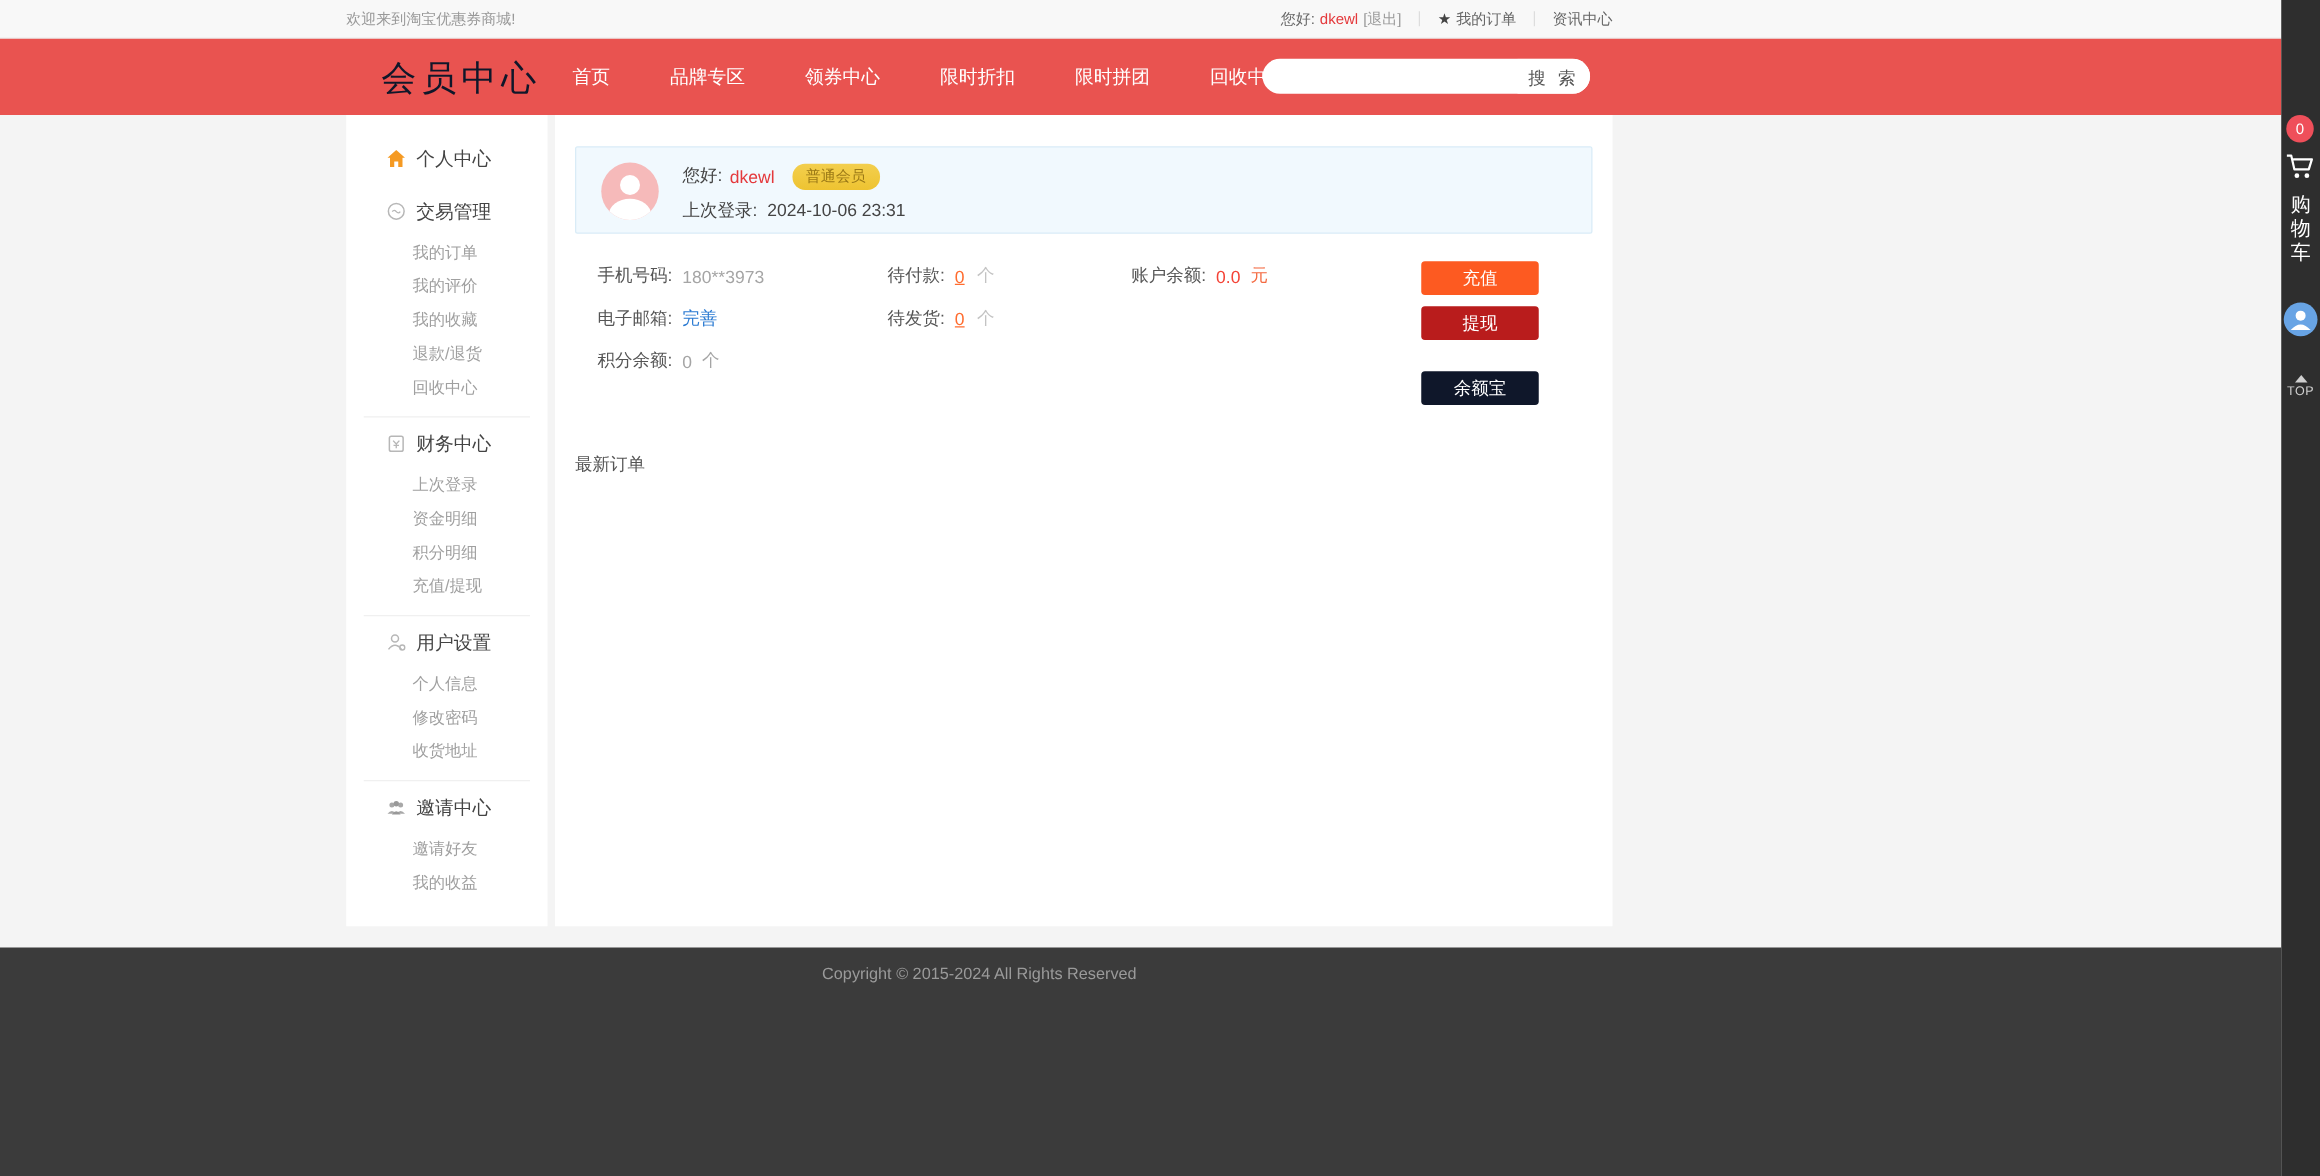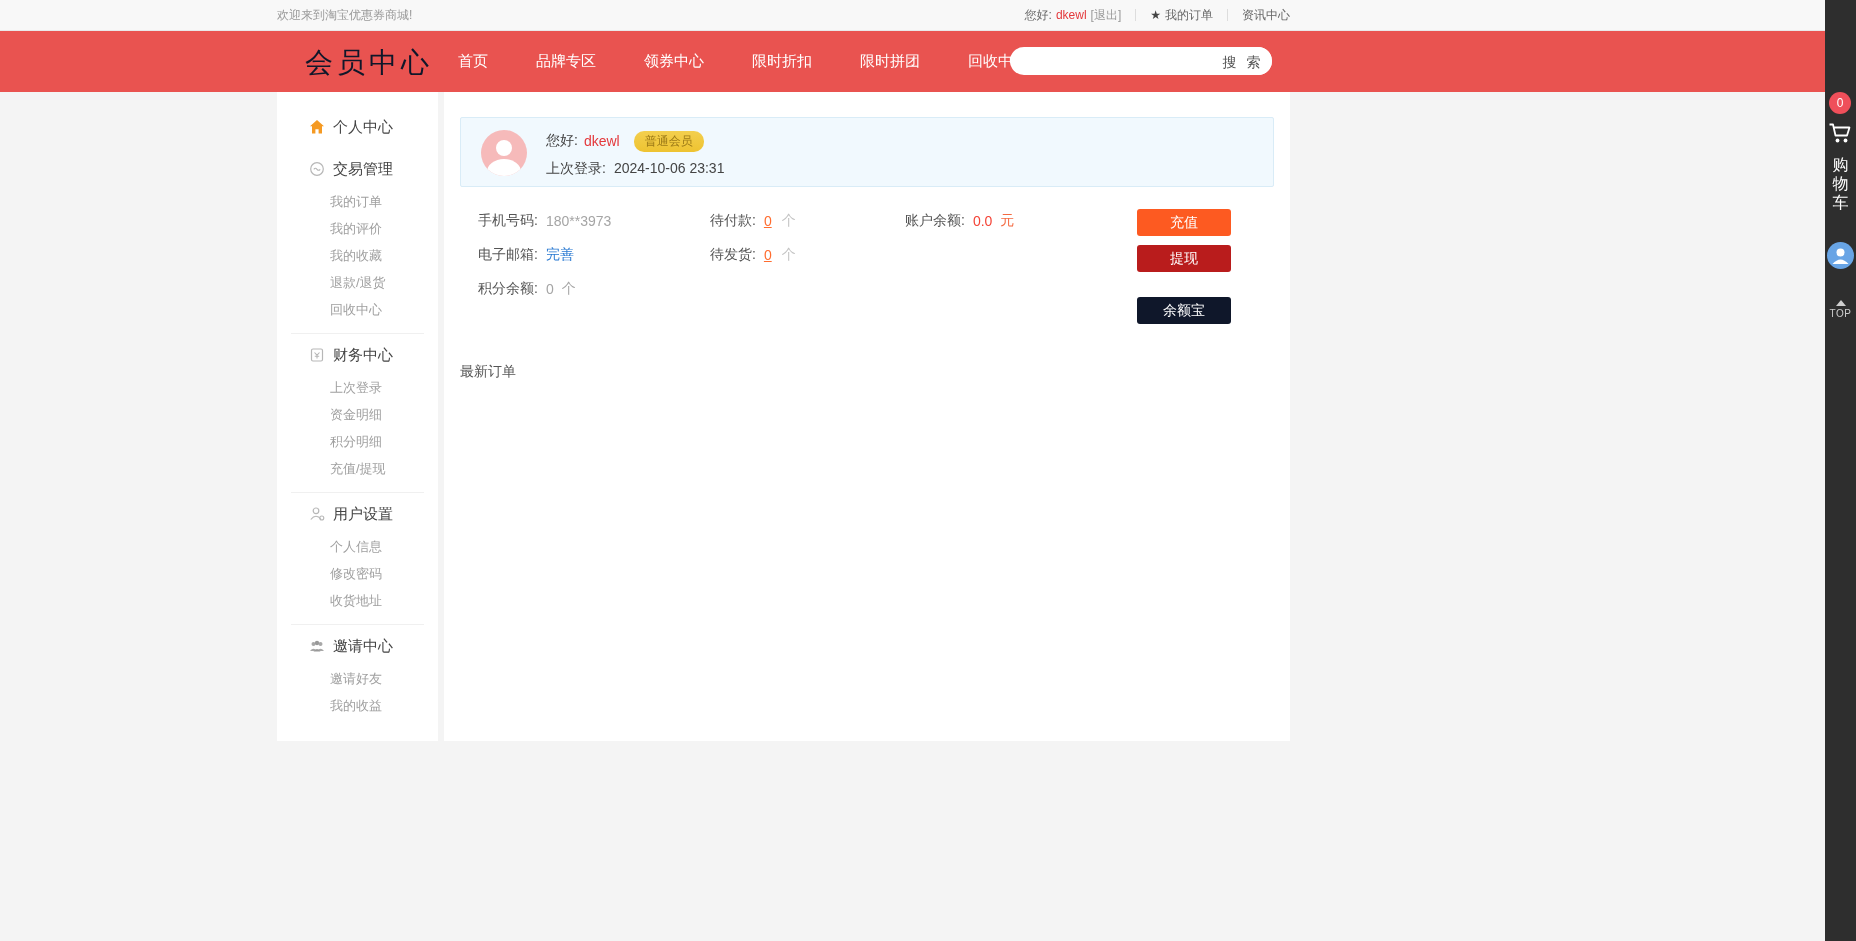--- a/index.html
+++ b/index.html
@@ -261,14 +261,17 @@
         <circle cx="13.5" cy="10.5" r="4" fill="#fff"></circle>
         <path d="M5.5 22 q8-9 16 0 Z" fill="#fff"></path>
       </svg>
     </div>
     <div class="rail-top">
       <div class="tri"></div>
       <div class="txt">TOP</div>
     </div>
   </div>
 
+  <footer class="footer">
+    <div class="footer-text">Copyright © 2015-2024 All Rights Reserved</div>
+  </footer>
 
 </div>
 
 </body></html>

